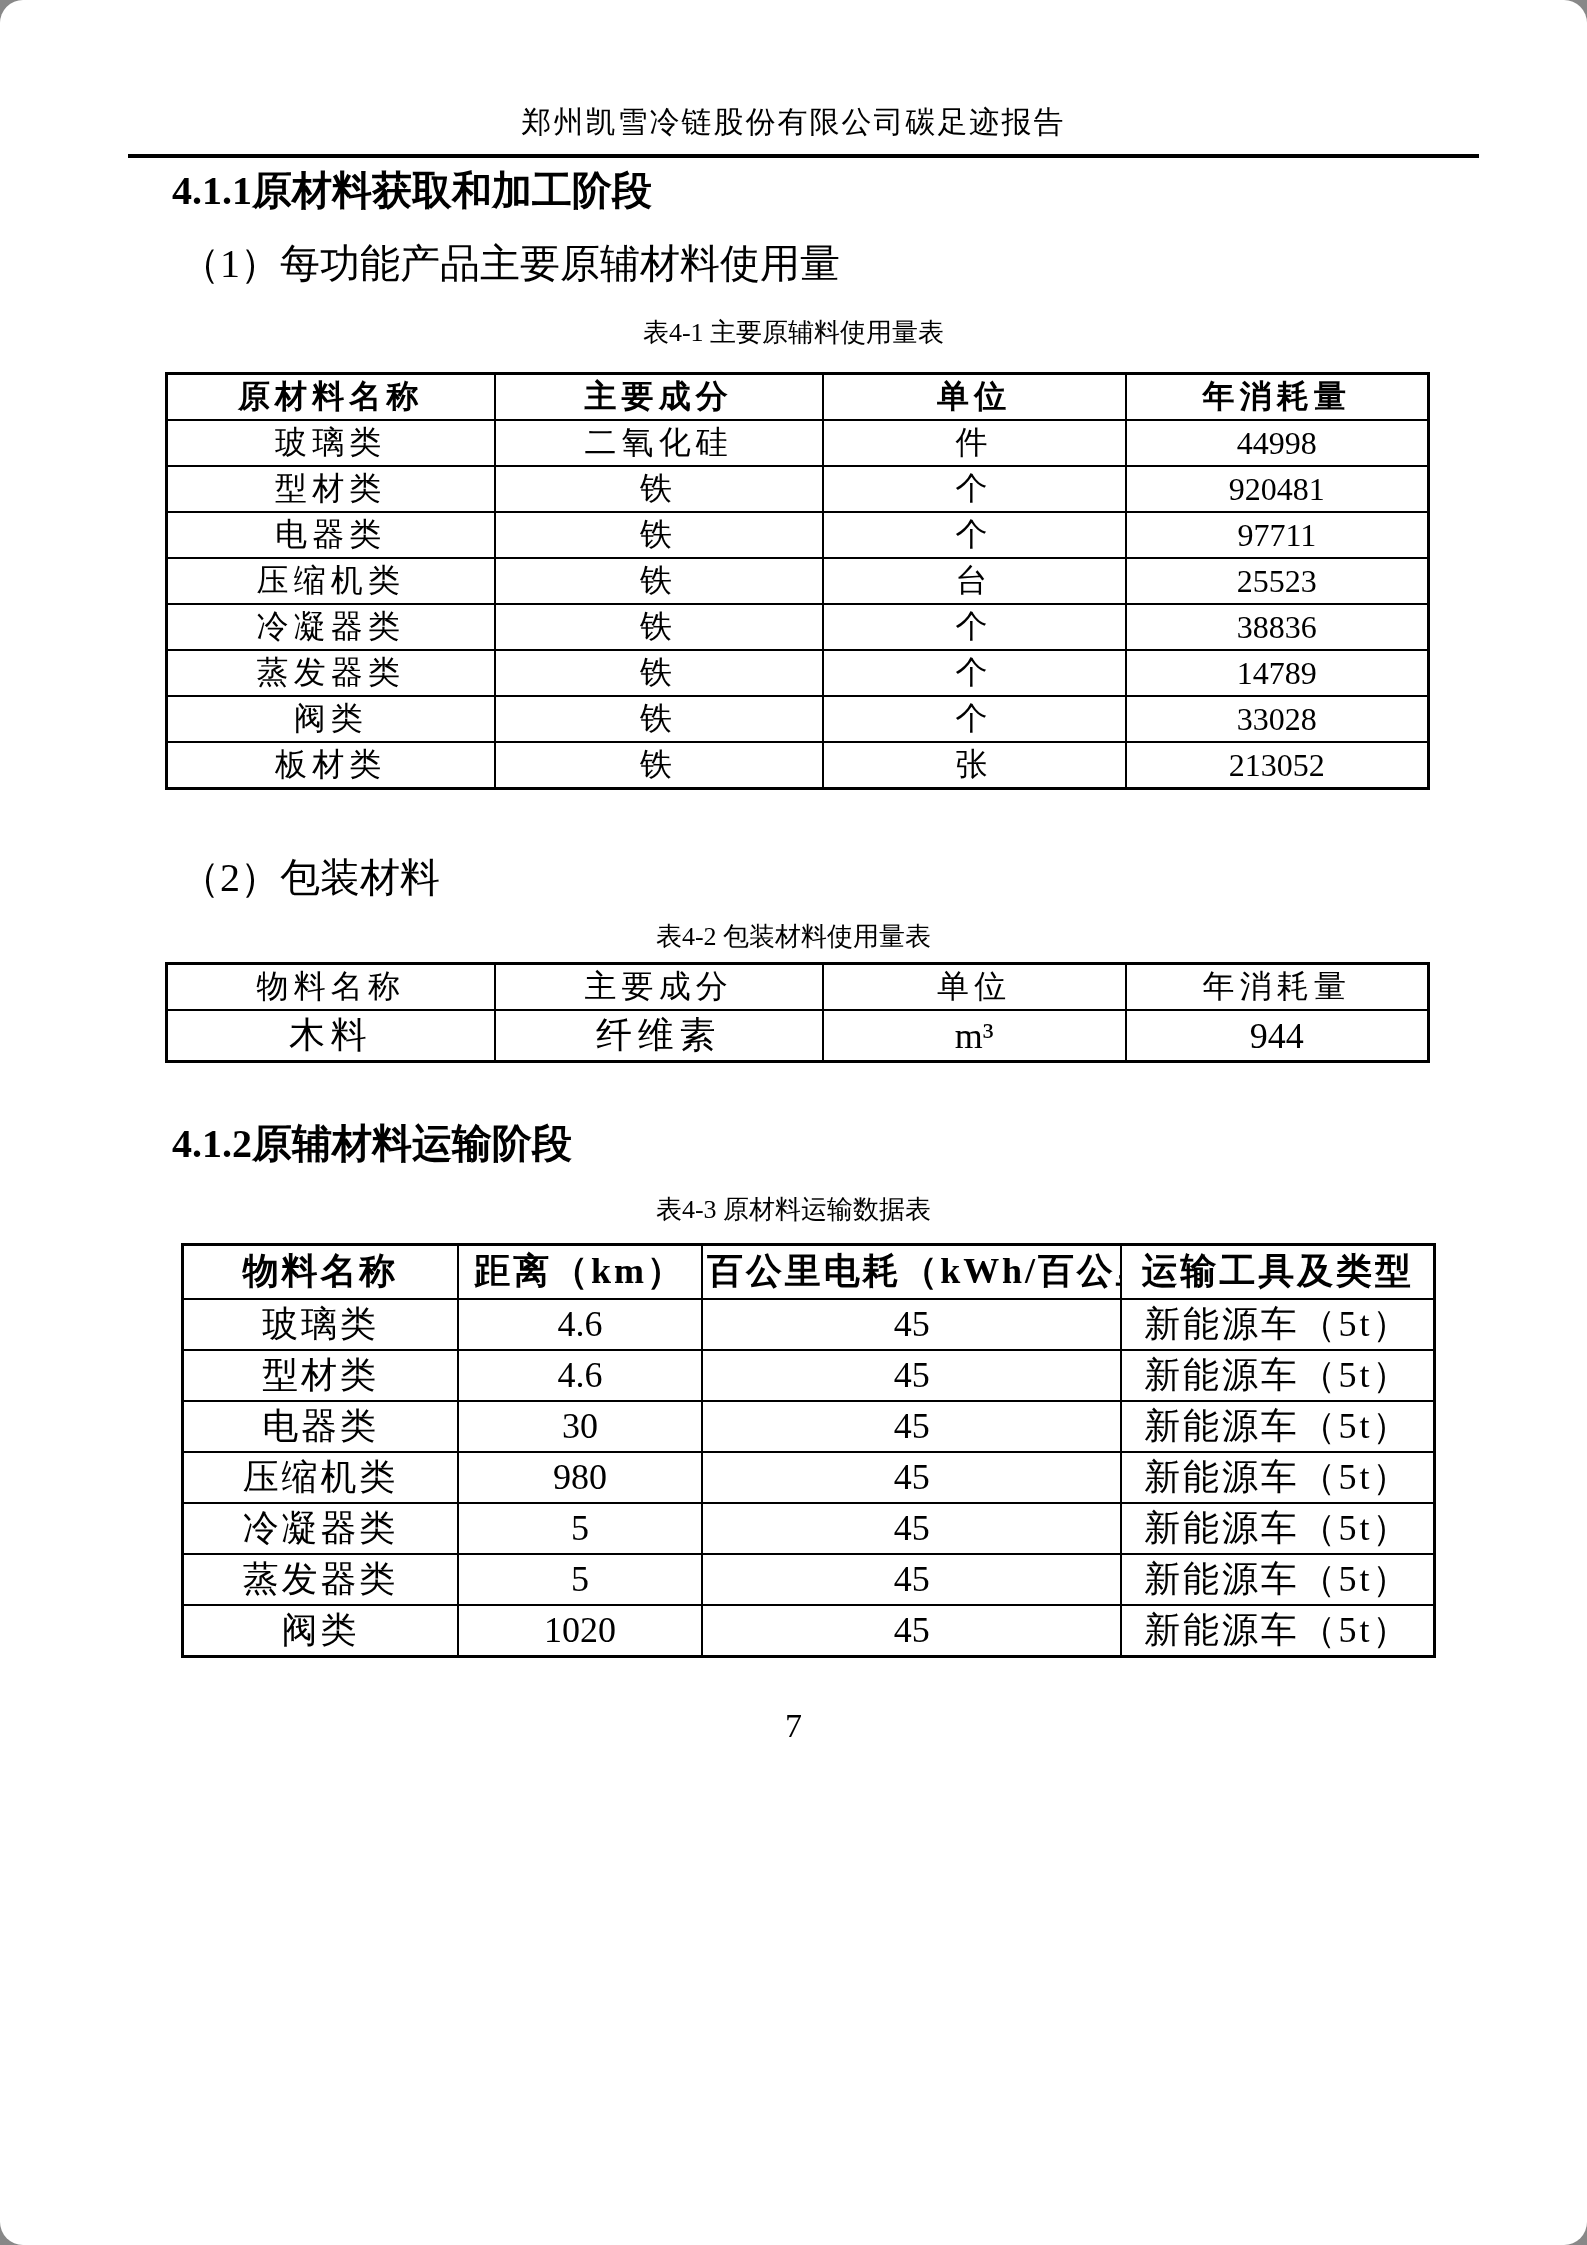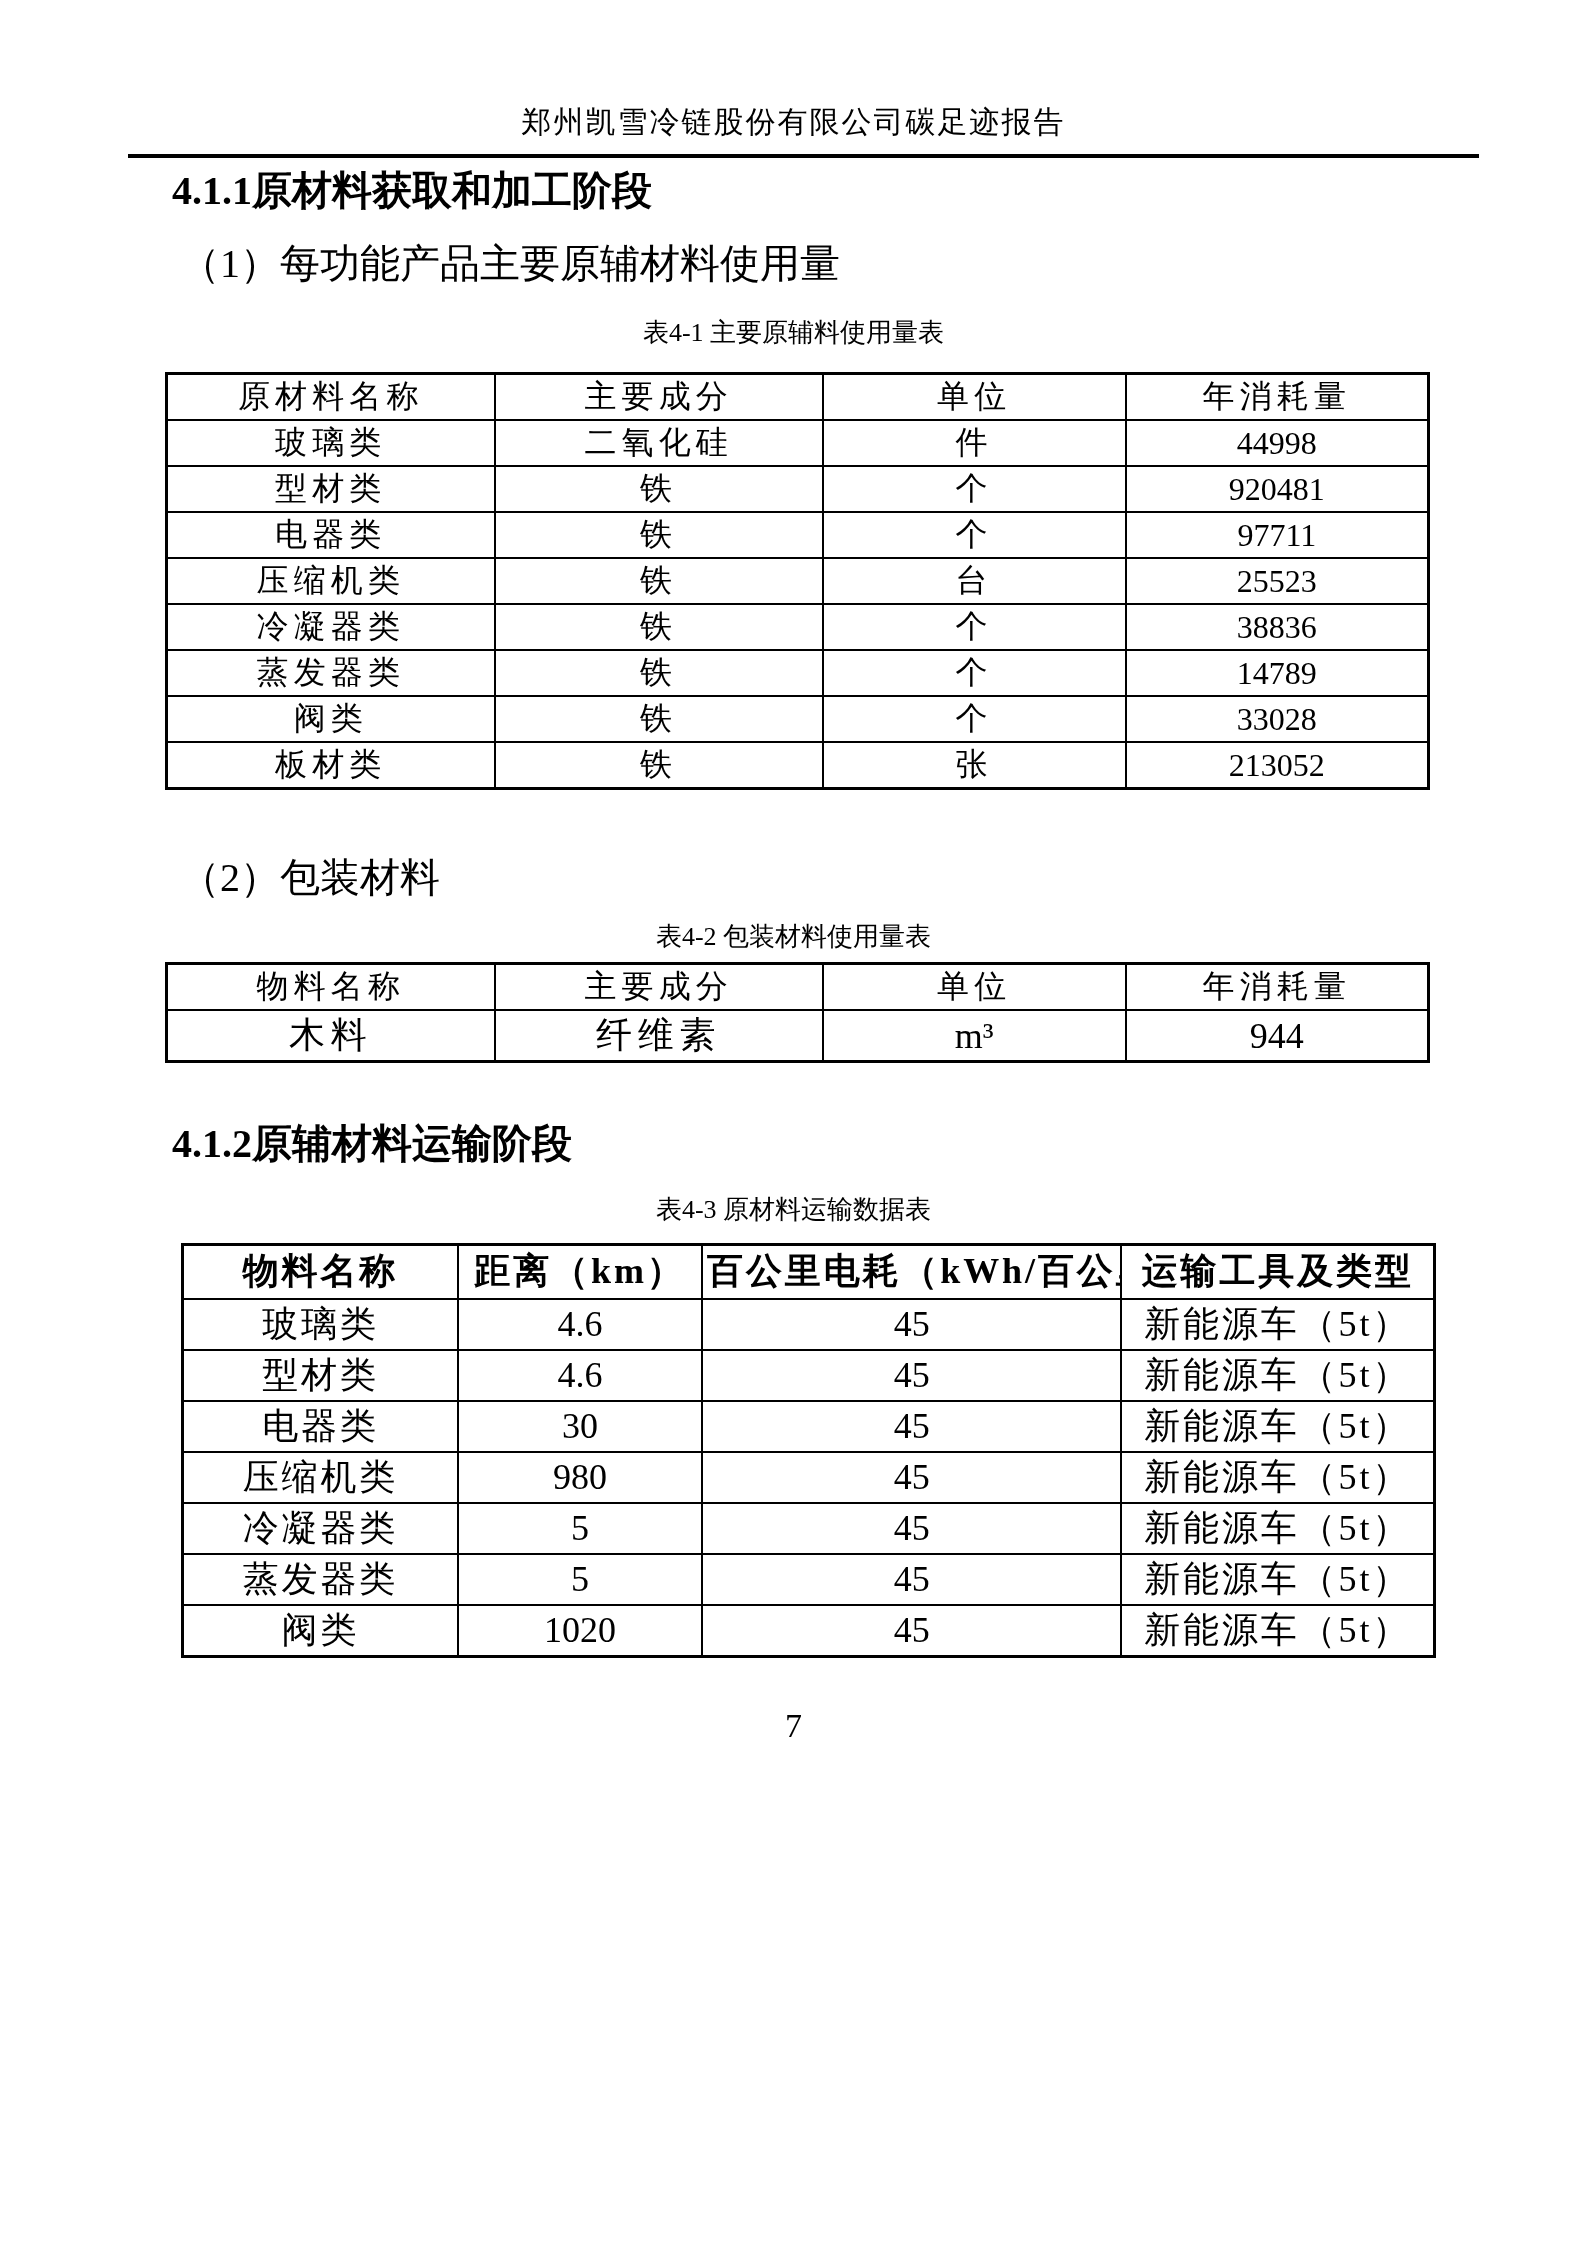--- a/index.html
+++ b/index.html
@@ -6,20 +6,21 @@
   html, body { background: #888; }
   .page {
     position: relative;
     width: 1587px;
     height: 2245px;
     margin: 0 auto;
     background: #ffffff;
     color: #000000;
     font-family: "Liberation Serif", "DejaVu Serif", serif;
     overflow: hidden;
+    border-radius: 23px;
   }
   
   .running-header {
     padding-top: 102px;
     text-align: center;
     font-size: 30px;
     line-height: 40px;
     letter-spacing: 2px;
   }
   .header-rule {
@@ -74,21 +75,21 @@
   table.doc-table th, table.doc-table td {
     border: 2px solid #000;
     text-align: center;
     vertical-align: middle;
     padding: 0 4px;
     overflow: hidden;
     white-space: nowrap;
   }
   table.doc-table { border: 3px solid #000; }
   table.t41 { margin-top: 14px; }
-  table.t41 th { height: 44px; font-weight: normal; }
+  table.t41 th { height: 44px; font-weight: bold; }
   table.t41 td { height: 43px; }
   table.t41 col:nth-child(1) { width: 26%; }
   table.t41 col:nth-child(2) { width: 26%; }
   table.t41 col:nth-child(3) { width: 24%; }
   table.t41 col:nth-child(4) { width: 24%; }
   table.t42 { margin-top: 0px; }
   table.t42 th { height: 44px; font-weight: normal; }
   table.t42 td { height: 44px; font-size: 36px; }
   table.t42 col:nth-child(1) { width: 26%; }
   table.t42 col:nth-child(2) { width: 26%; }

